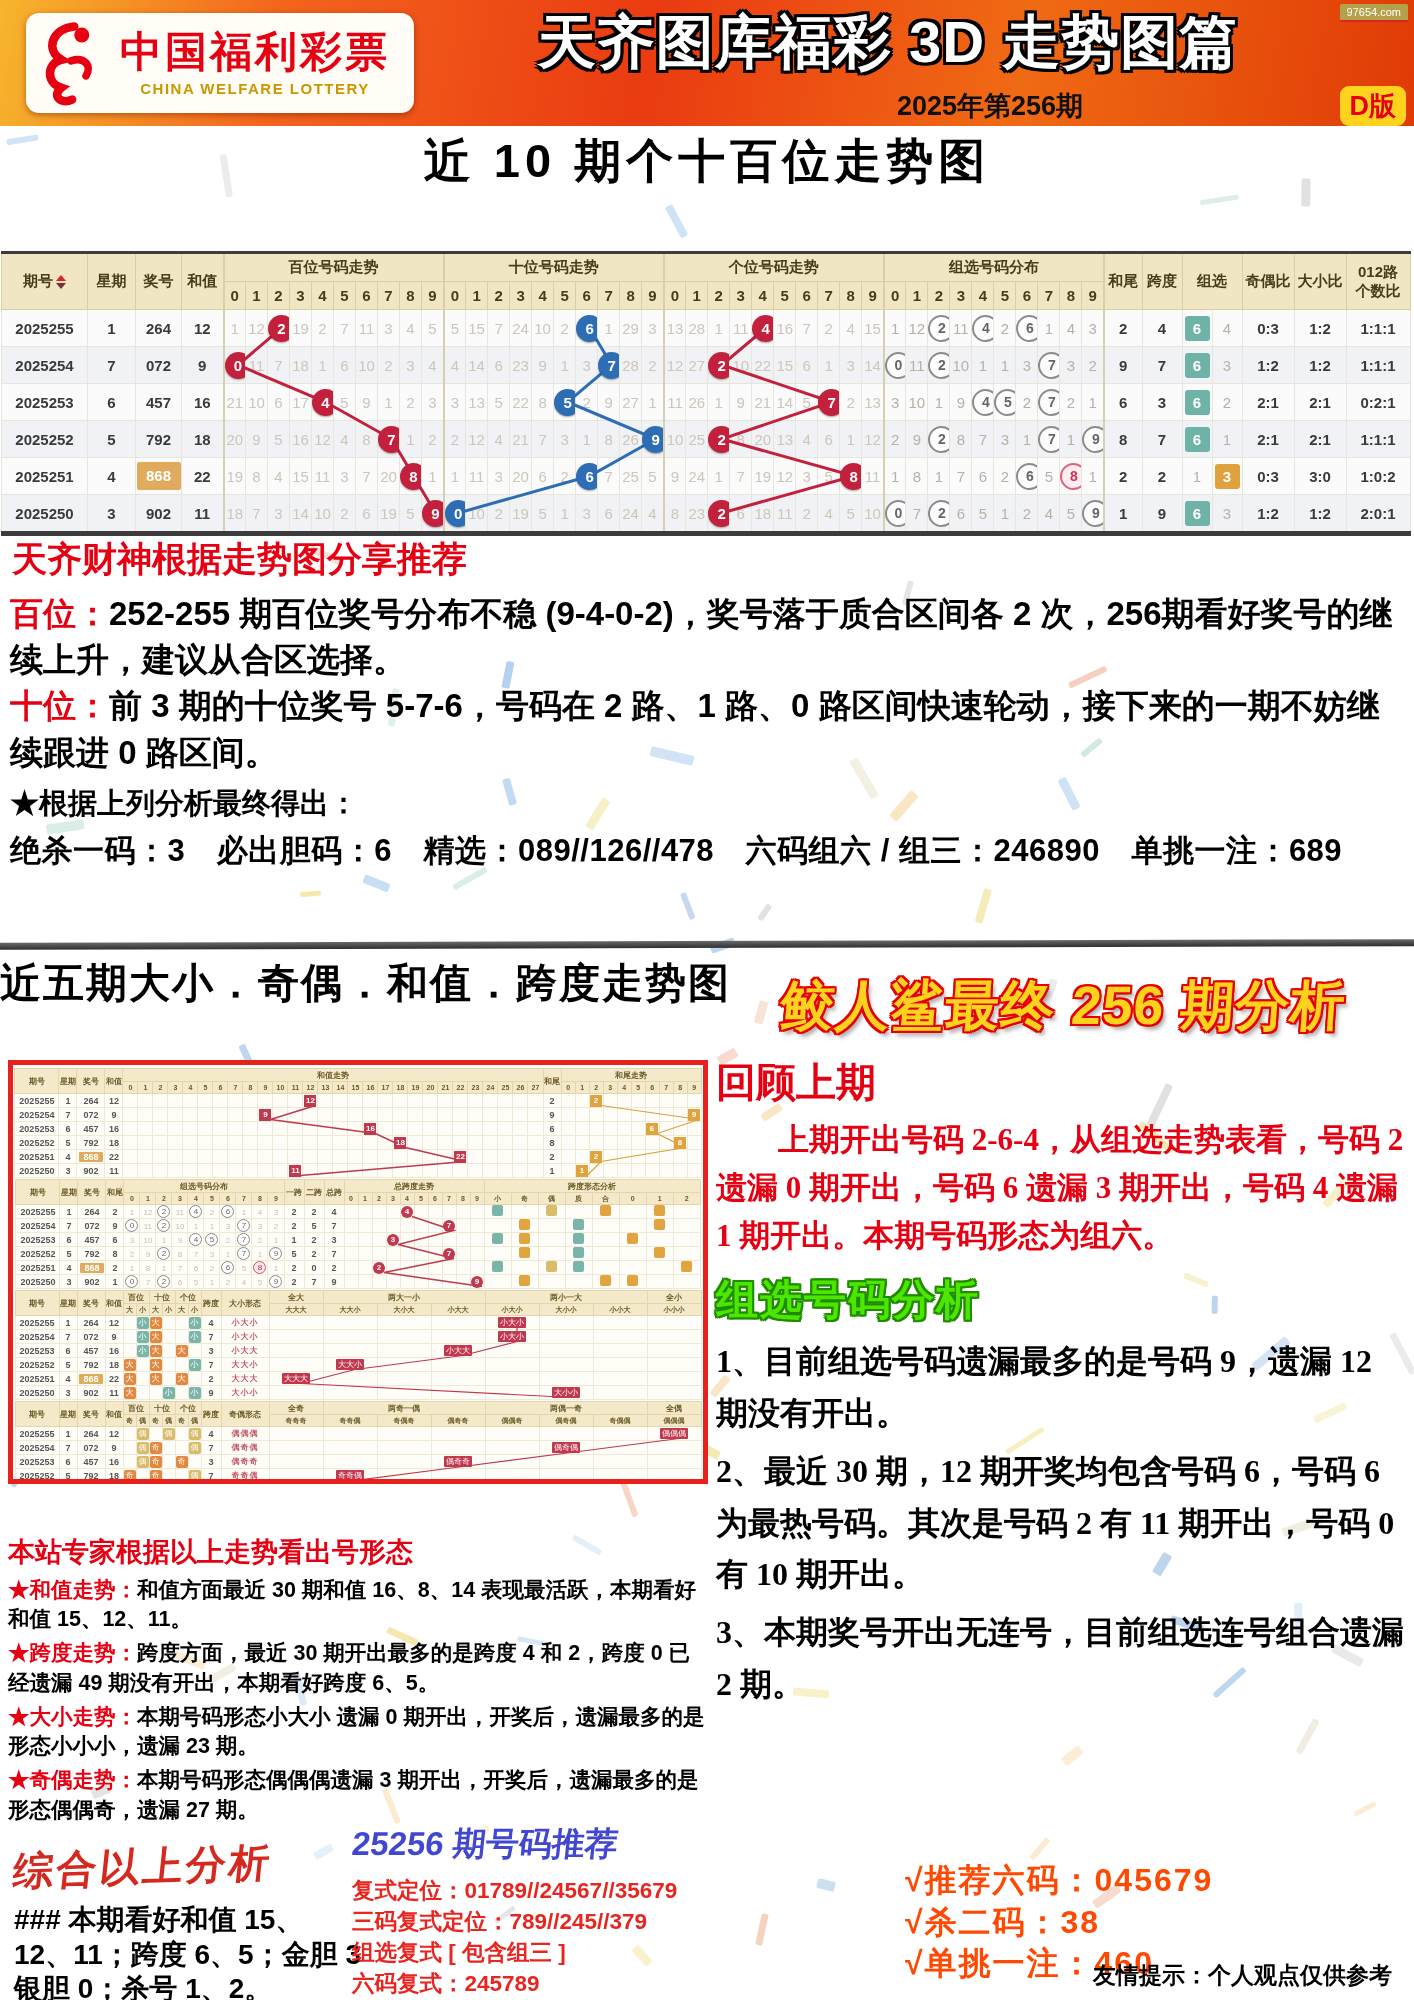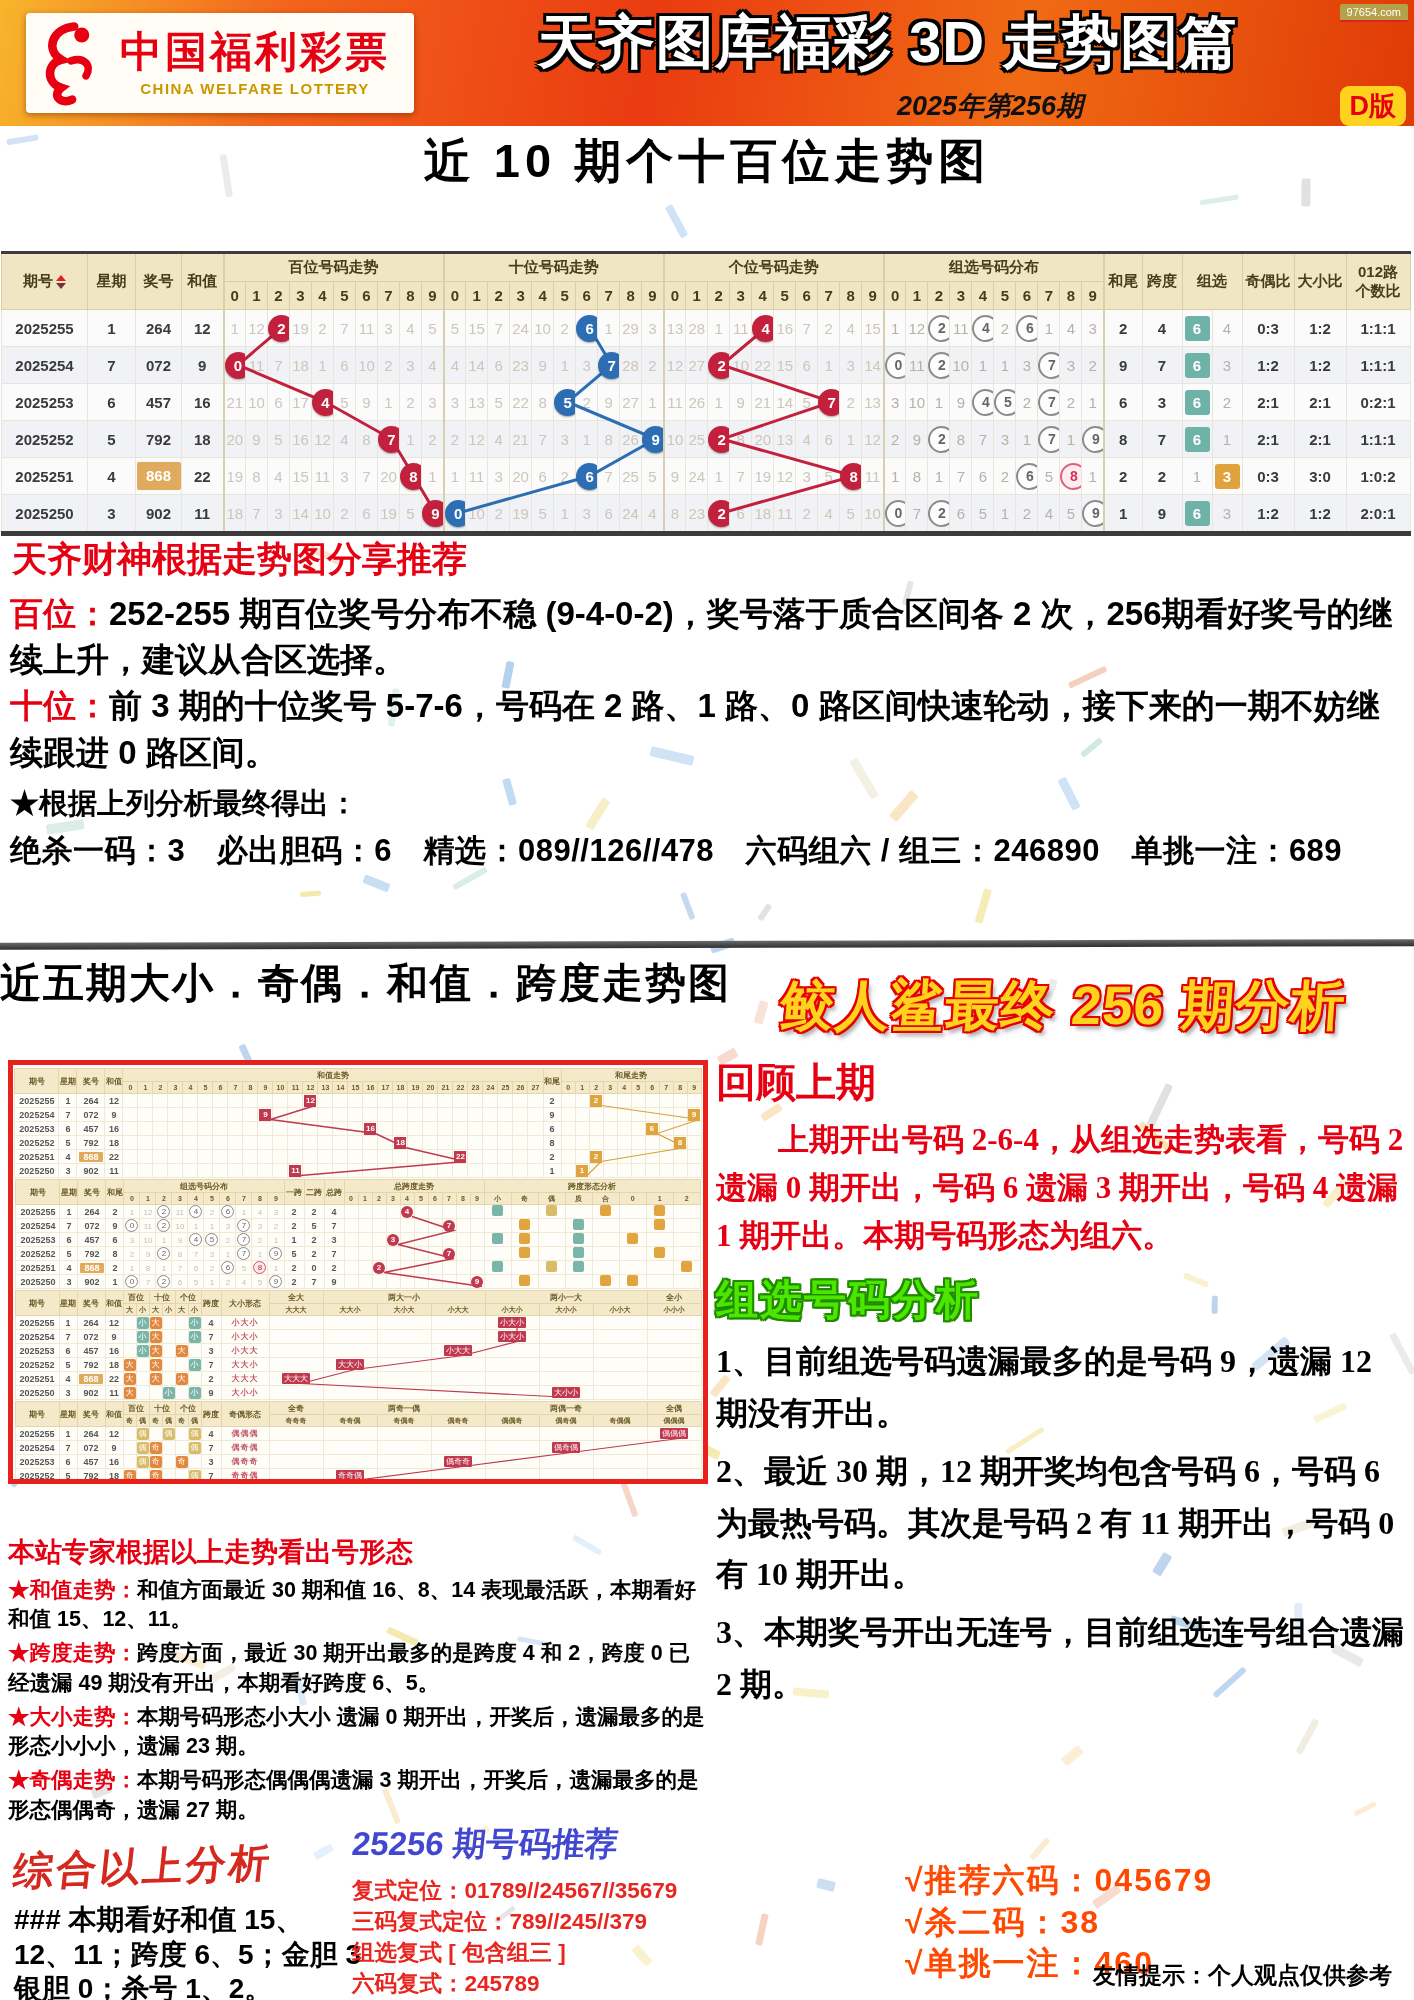--- a/index.html
+++ b/index.html
@@ -8,30 +8,30 @@
         font-family:"Liberation Sans",sans-serif;}
   .confetti-layer{position:absolute;inset:0;z-index:0;}
   .conf{position:absolute;border-radius:2px;}
   .page > *{z-index:1;}
 
   
   .banner{position:absolute;top:0;left:0;width:1414px;height:126px;
     background:linear-gradient(100deg,#f7b52c 0%,#f3641c 20%,#ea3b11 46%,#f06a14 72%,#e03a06 100%);}
   .site-badge{position:absolute;top:4px;right:6px;background:#b3a24a;color:#fff;font-size:11px;
     padding:2px 7px;border-radius:2px;border-bottom:2px solid #d22;}
-  .logo-box{position:absolute;left:26px;top:13px;width:388px;height:100px;background:#fffdf6;border-radius:4px;
+  .logo-box{position:absolute;left:26px;top:13px;width:388px;height:100px;background:#fffdf6;border-radius:13px;
     display:flex;align-items:center;padding:0 10px;box-sizing:border-box;box-shadow:0 2px 6px rgba(90,20,0,.45);}
   .emblem{flex:0 0 70px;height:86px;display:flex;align-items:center;justify-content:center;}
   .logo-text{display:flex;flex-direction:column;align-items:center;flex:1;}
   .logo-cn{color:#e60012;font-size:42px;font-weight:900;letter-spacing:3px;line-height:1.1;white-space:nowrap;}
   .logo-en{color:#c99700;font-size:15px;font-weight:700;letter-spacing:1.5px;white-space:nowrap;margin-top:4px;}
   .main-title{position:absolute;left:418px;top:4px;width:940px;text-align:center;font-size:58px;font-weight:900;
     letter-spacing:1px;color:#fff;white-space:nowrap;
     text-shadow:-3px -3px 0 #000,3px -3px 0 #000,-3px 3px 0 #000,3px 3px 0 #000,-3px 0 0 #000,3px 0 0 #000,0 -3px 0 #000,0 3px 0 #000;}
-  .issue-line{position:absolute;left:640px;top:88px;width:700px;text-align:center;font-size:27px;font-weight:900;color:#101010;font-style:italic;}
+  .issue-line{position:absolute;left:640px;top:88px;width:700px;text-align:center;font-size:27px;font-weight:900;color:#101010;}
   .edition{position:absolute;right:8px;top:86px;background:#ffd21e;color:#e60012;font-size:27px;font-weight:900;
     padding:2px 10px;border-radius:9px;}
 
   
   #t1{position:absolute;top:130px;left:0;width:1414px;margin:0;text-align:center;
       font-size:47px;font-weight:900;color:#000;letter-spacing:5px;}
 
   
   #trend-wrap{position:absolute;top:251px;left:1px;width:1412px;background:#fff;}
   table.trend{border-collapse:collapse;table-layout:fixed;width:1408px;

